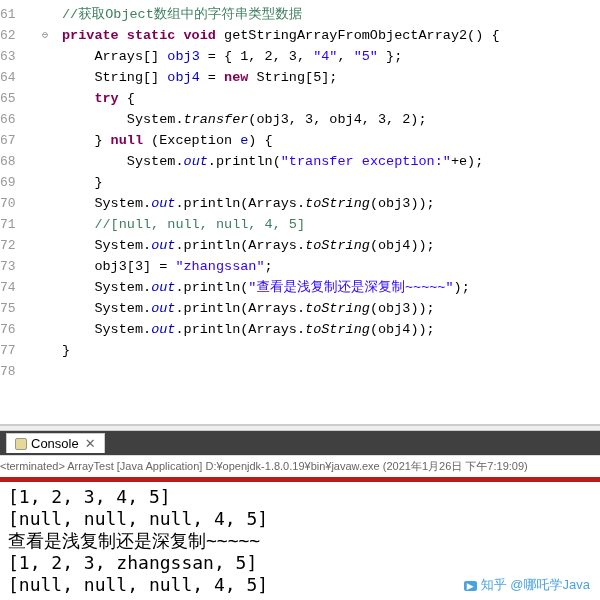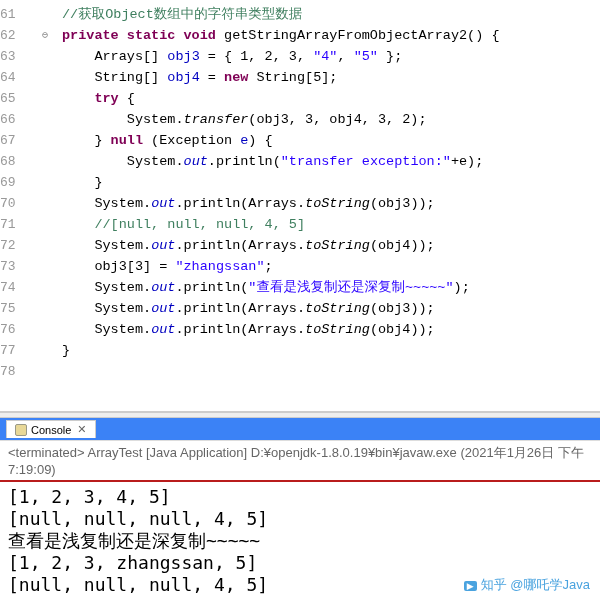--- a/index.html
+++ b/index.html
@@ -56,48 +56,48 @@
   .mstat { font-style: italic; }
   .divider {
     height: 6px;
     background: #eee;
     border-top: 1px solid #ccc;
     border-bottom: 1px solid #ccc;
   }
   .console-header {
     display: flex;
     align-items: center;
-    background: #3b82f6;
+    background: #404040;
     border-bottom: 1px solid #ddd;
     padding: 2px 6px;
     font-family: Tahoma, sans-serif;
-    font-size: 11px;
+    font-size: 13px;
   }
   .console-tab {
     background: #fff;
     border: 1px solid #ccc;
     border-bottom: none;
     padding: 2px 8px;
     display: flex;
     align-items: center;
     gap: 4px;
   }
   .console-tab .icon {
     width: 12px; height: 12px;
     background: #e8d898;
     border: 1px solid #998;
     border-radius: 2px;
   }
   .console-tab .close { margin-left: 2px; color: #666; cursor: pointer; }
   .console-meta {
     font-family: Tahoma, sans-serif;
-    font-size: 13px;
+    font-size: 11px;
     color: #666;
-    padding: 3px 8px;
-    border-bottom: 2px solid #b91c1c;
+    padding: 3px 0;
+    border-bottom: 5px solid #b91c1c;
   }
   .console-out {
     padding: 4px 8px;
     font-family: Consolas, monospace;
     font-size: 18px;
     line-height: 22px;
     color: #000;
     white-space: pre;
   }
   .watermark {

